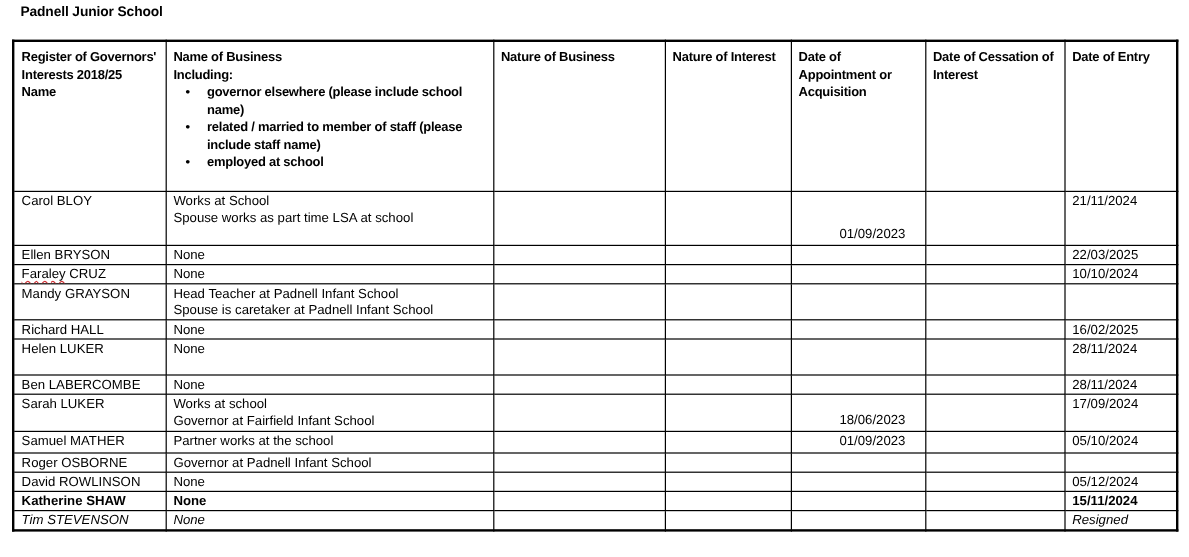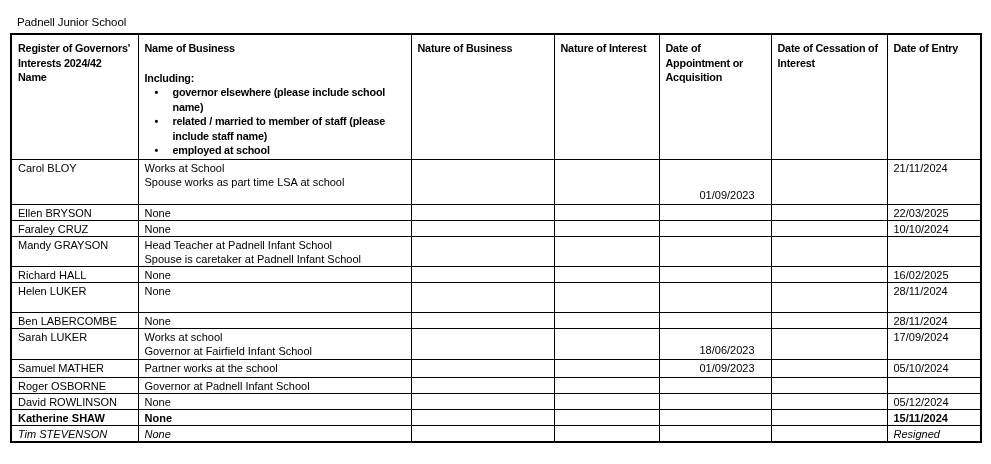--- a/index.html
+++ b/index.html
@@ -6,23 +6,23 @@
   html, body {
     width: 991px; height: 464px;
     background: #ffffff;
     font-family: "Liberation Sans", sans-serif;
     color: #000000;
     position: relative;
     overflow: hidden;
   }
   .doc-title {
     position: absolute;
-    top: 16px; left: 17px;
+    top: 4px; left: 17px;
     font-size: 11.5px;
-    font-weight: normal;
+    font-weight: bold;
     letter-spacing: -0.1px;
   }
   table.register {
     position: absolute;
     top: 33px; left: 10px;
     width: 970px;
     border-collapse: collapse;
     table-layout: fixed;
   }
   table.register, table.register td, table.register th {
@@ -45,21 +45,21 @@
     padding: 1px 5px 0 6px;
   }
   thead th {
     font-weight: bold;
     height: 125px;
     padding-top: 6px;
     font-size: 10.8px;
     letter-spacing: -0.2px;
     line-height: 14.5px;
   }
-  .including { margin-top: 15px; }
+  .including { }
   .bullet-list { margin-top: 0; }
   .bullet-item { position: relative; padding-left: 28px; }
   .bullet-item .bullet { position: absolute; left: 10px; }
   td.appt-cell { vertical-align: bottom; padding-bottom: 2px; padding-left: 40px; }
   tr.resigned td { font-style: italic; }
   .spellcheck {
     text-decoration: underline;
     text-decoration-style: wavy;
     text-decoration-color: #d13438;
     text-decoration-thickness: 1px;
@@ -78,21 +78,21 @@
       <col class="c2">
       <col class="c3">
       <col class="c4">
       <col class="c5">
       <col class="c6">
       <col class="c7">
   </colgroup>
   <thead>
     <tr>
       <th>
-        <div>Register of Governors' Interests 2024/42</div>
+        <div>Register of Governors' Interests 2018/25</div>
         <div>Name</div>
       </th>
       <th>
         <div>Name of Business</div>
         <div class="including">Including:</div>
         <div class="bullet-list">
           <div class="bullet-item">
             <span class="bullet">•</span>
             <span>governor elsewhere (please include school name)</span>
           </div>

